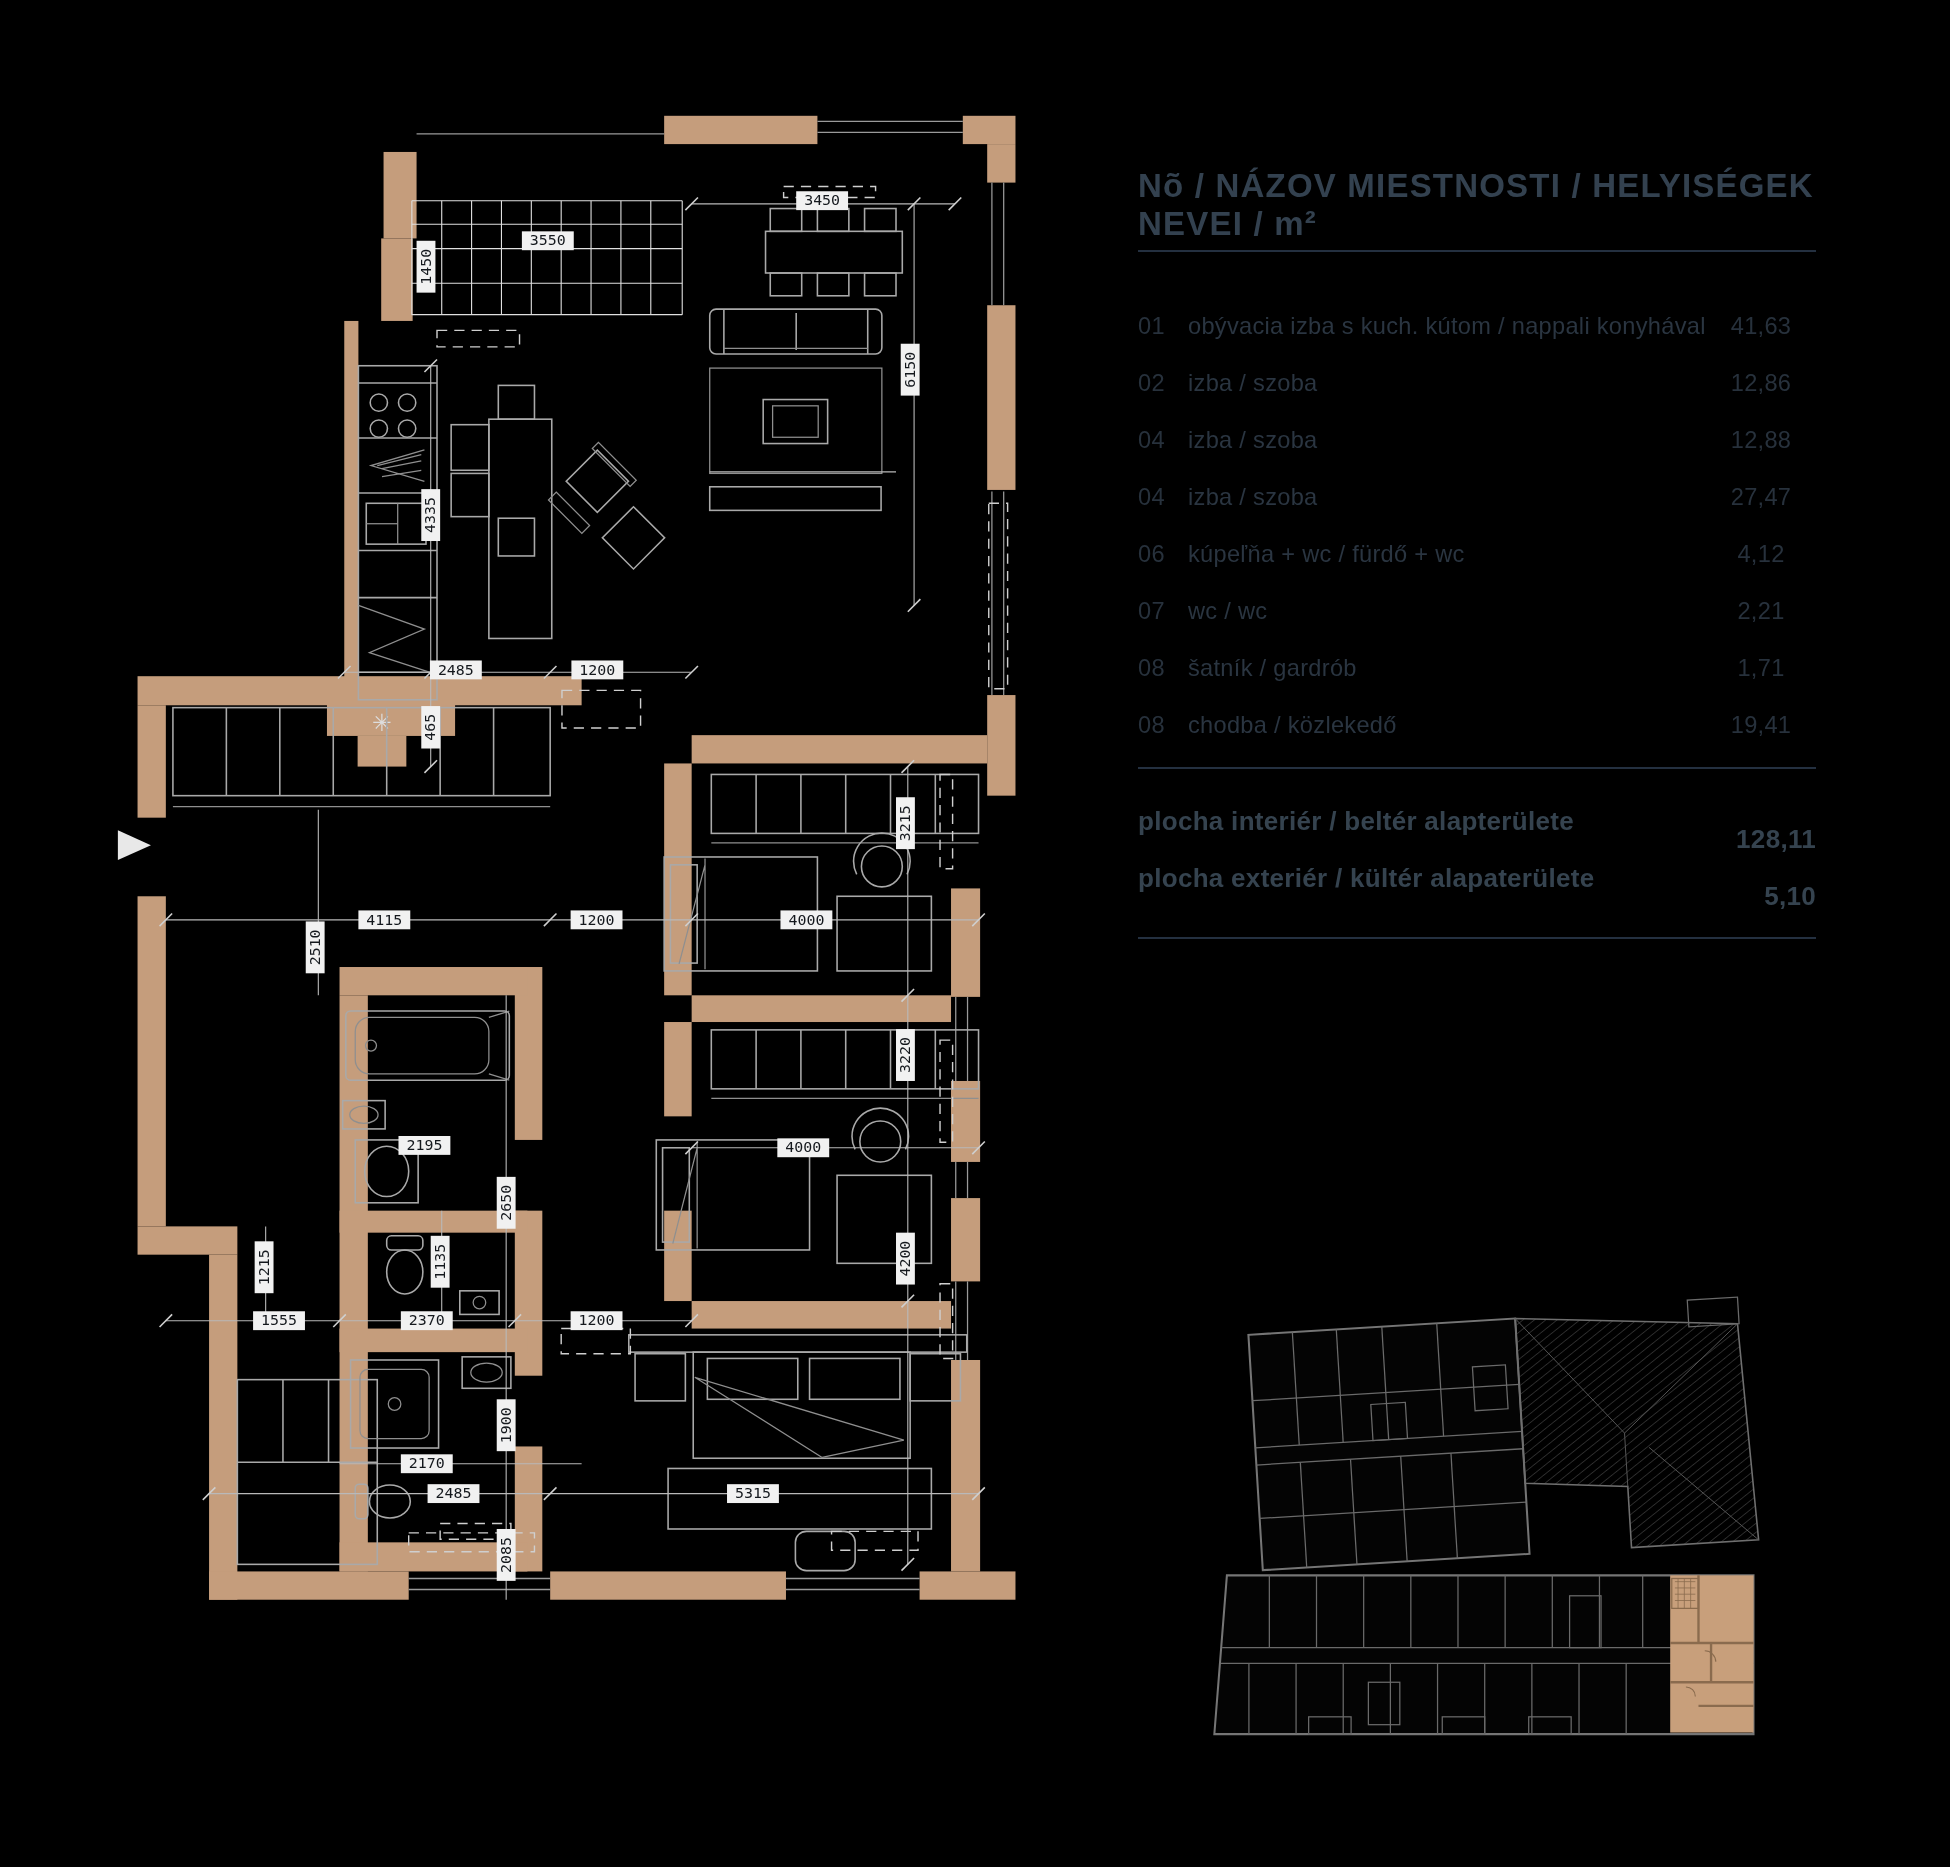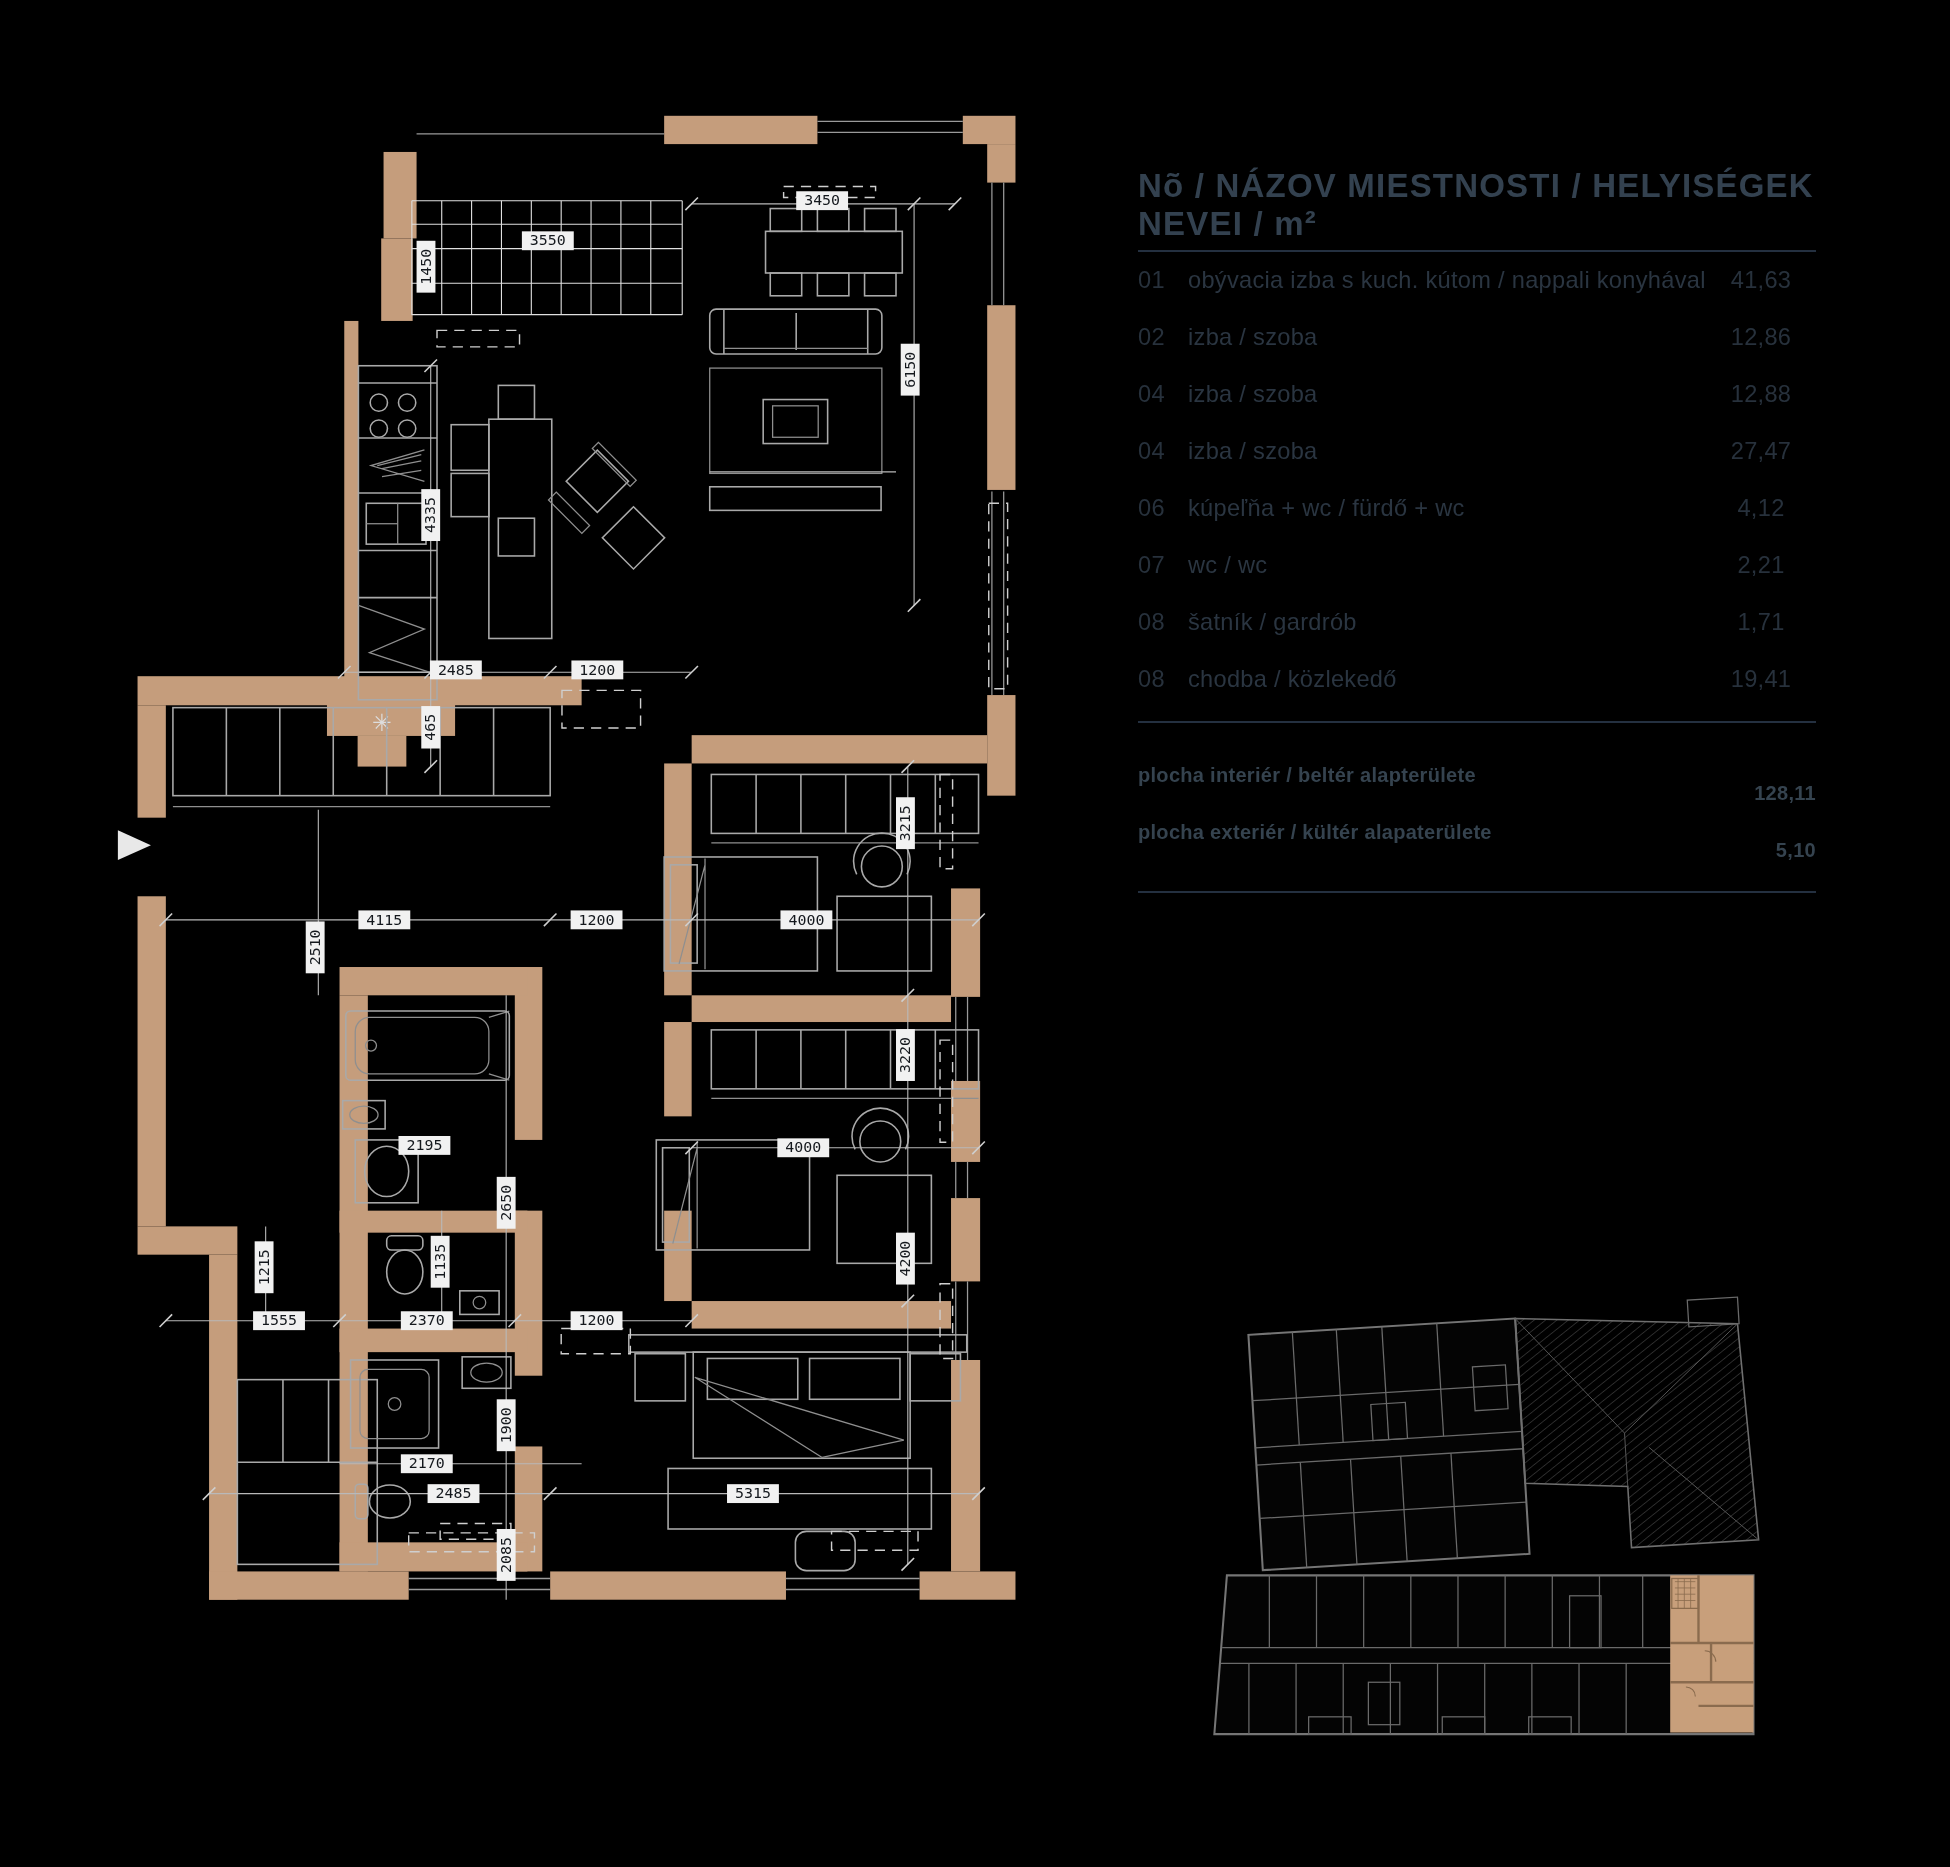--- a/index.html
+++ b/index.html
@@ -2,27 +2,27 @@
 <html style="font-size:12.6px"><head>
 <meta charset="utf-8">
 <style>
   html,body{margin:0;padding:0;background:#000;}
   body{width:1950px;height:1868px;position:relative;overflow:hidden;
        font-family:"Liberation Sans", sans-serif;}
   
   .panel{position:absolute;left:1138px;top:167px;width:678px;color:#2a3541;}
   .panel-title{font-size:33px;font-weight:700;letter-spacing:1.2px;color:#33414f;height:83px;}
   .hr{height:2.4px;background:#243040;width:100%;}
-  .rows{padding-bottom:12.6px;}
+  .rows{padding-top:46px;padding-bottom:12.6px;}
   .row{display:flex;align-items:center;height:57px;font-size:23.6px;letter-spacing:0.3px;color:#2a3541;}
   .row .no{width:50px;flex:0 0 50px;color:#27313c;}
   .row .nm{flex:1;}
   .row .ar{flex:0 0 110px;text-align:center;color:#27313c;}
   .totals{padding-top:23.6px;padding-bottom:30px;}
-  .trow{display:flex;align-items:center;height:57px;font-size:20px;font-weight:700;
+  .trow{display:flex;align-items:center;height:57px;font-size:26px;font-weight:700;
         letter-spacing:0.3px;color:#35434f;}
   .trow .nm{flex:1;}
   .trow .ar{flex:0 0 126px;text-align:right;margin-top:36px;}
   
   svg{position:absolute;left:0;top:0;}
   .wall{fill:#c59d7c;}
   .furn{stroke:#a9a9a9;stroke-width:2;fill:none;}
   .furn2{stroke:#8f8f8f;stroke-width:1.6;fill:none;}
   .grid{stroke:#e0e0e0;stroke-width:1.4;}
   .dim{stroke:#b9b9b9;stroke-width:1.4;fill:none;}

